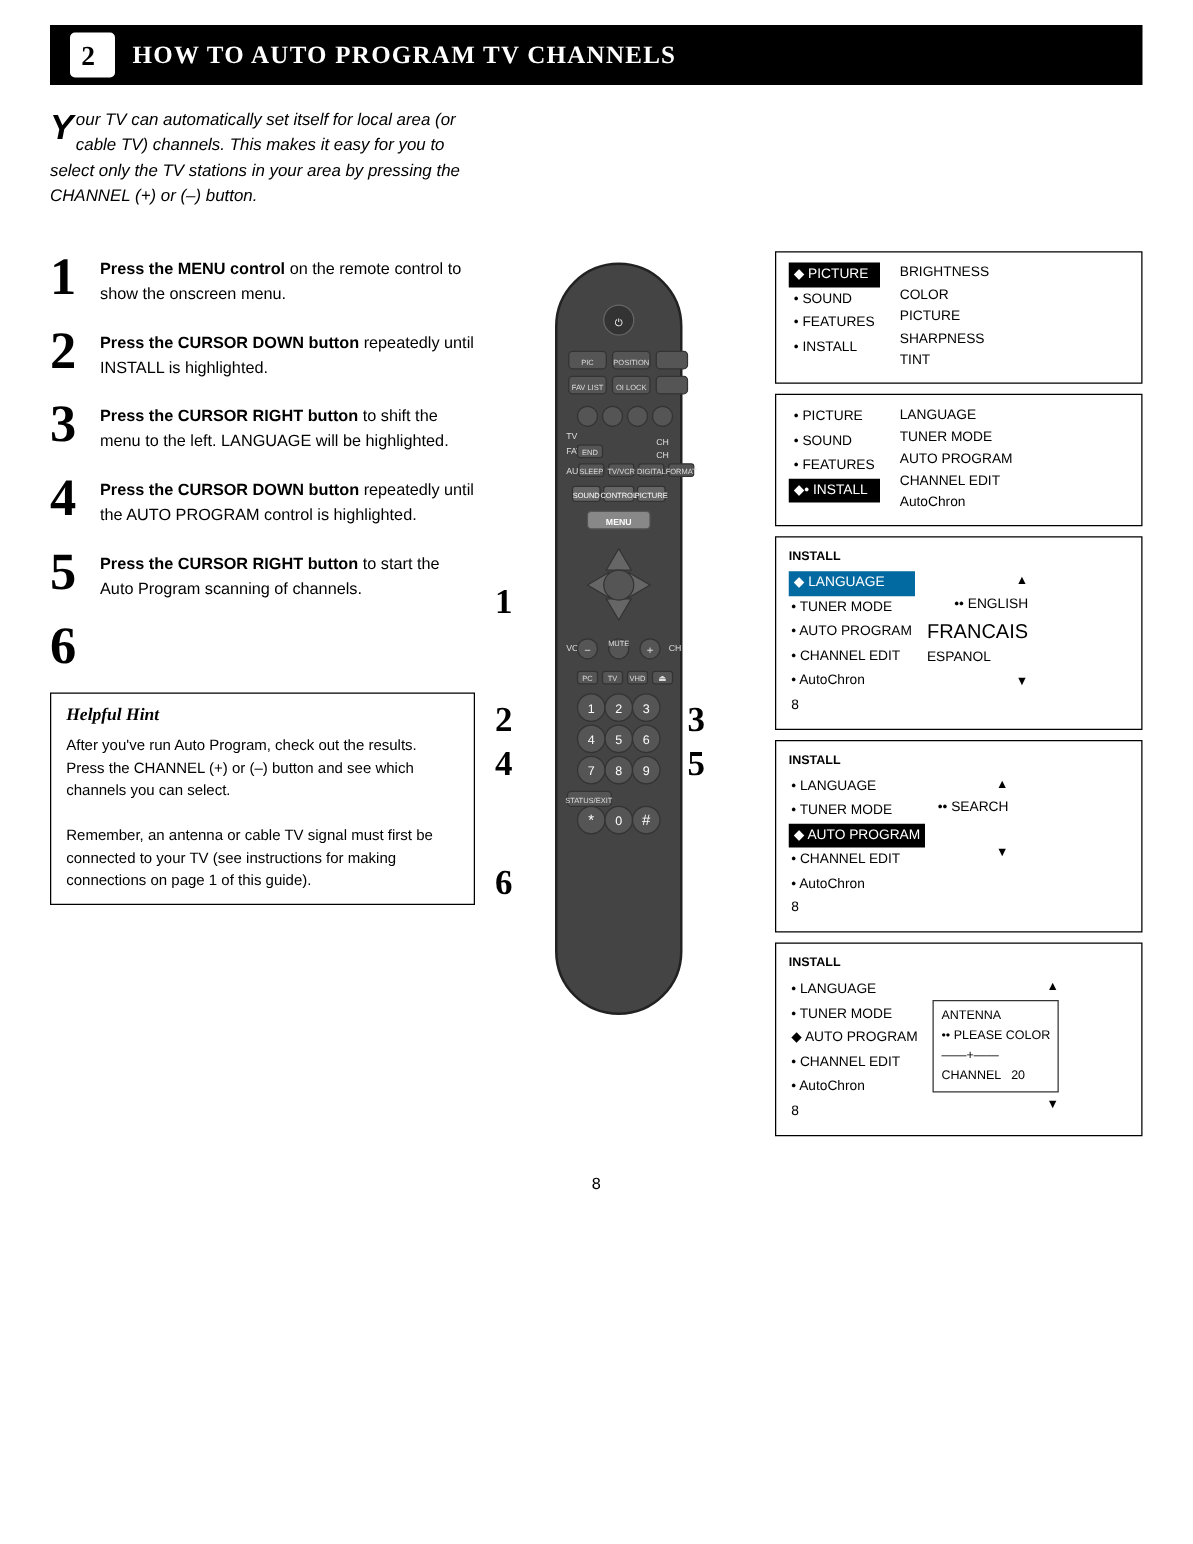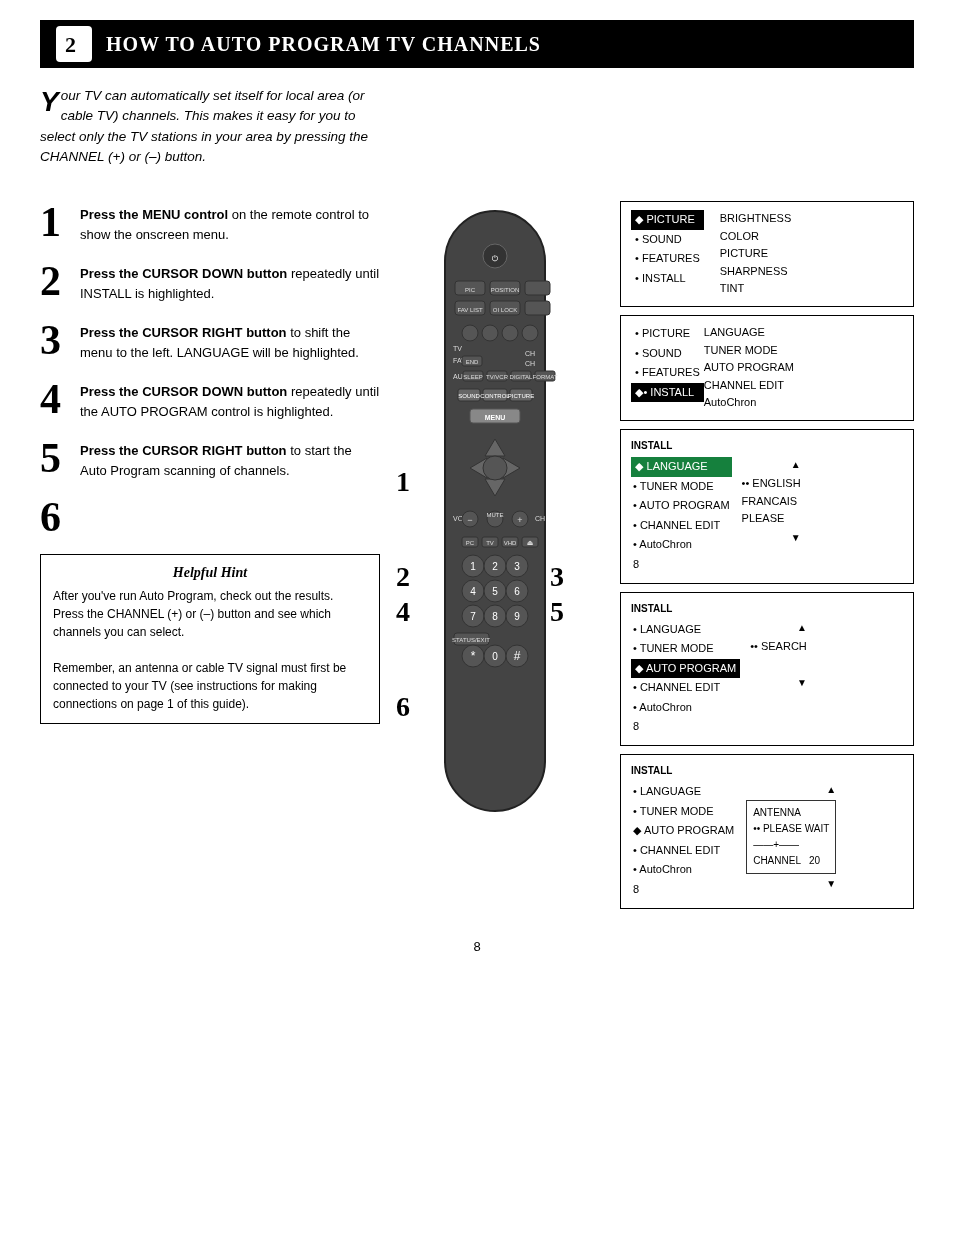--- a/index.html
+++ b/index.html
@@ -108,21 +108,21 @@
       font-weight: bold;
     }
 
     
     .hint-box {
       border: 1.5px solid #000;
       padding: 10px 12px;
       margin-top: 10px;
     }
     .hint-title {
-      text-align: center;
+      text-align: left;
       font-weight: bold;
       font-style: italic;
       font-size: 14px;
       margin-bottom: 6px;
       font-family: Georgia, serif;
     }
     .hint-text {
       font-size: 12px;
       line-height: 1.5;
     }
@@ -398,53 +398,53 @@
               <div style="font-size:11px;">BRIGHTNESS</div>
               <div style="font-size:11px;">COLOR</div>
               <div style="font-size:11px;">PICTURE</div>
               <div style="font-size:11px;">SHARPNESS</div>
               <div style="font-size:11px;">TINT</div>
             </div>
           </div>
         </div>
 
         <div class="screen-box" style="min-height:80px;">
-          <div style="display:flex; ">
+          <div style="display:flex; gap:16px;">
             <div>
               <div style="font-size:11px; padding:1px 4px;">• PICTURE</div>
               <div style="font-size:11px; padding:1px 4px;">• SOUND</div>
               <div style="font-size:11px; padding:1px 4px;">• FEATURES</div>
               <div style="background:#000; color:#fff; padding:1px 4px; font-size:11px;">◆• INSTALL</div>
             </div>
             <div>
               <div style="font-size:11px;">LANGUAGE</div>
               <div style="font-size:11px;">TUNER MODE</div>
               <div style="font-size:11px;">AUTO PROGRAM</div>
               <div style="font-size:11px;">CHANNEL EDIT</div>
               <div style="font-size:11px;">AutoChron</div>
             </div>
           </div>
         </div>
 
         <div class="screen-box">
           <div style="font-size:10px; font-weight:bold; margin-bottom:3px;">INSTALL</div>
           <div style="display:flex; gap:10px;">
             <div>
-              <div style="background:#15803d; color:#fff; padding:1px 4px; font-size:11px;">◆ LANGUAGE</div>
+              <div style="background:#0369a1; color:#fff; padding:1px 4px; font-size:11px;">◆ LANGUAGE</div>
               <div style="font-size:11px; padding:1px 2px;">• TUNER MODE</div>
               <div style="font-size:11px; padding:1px 2px;">• AUTO PROGRAM</div>
               <div style="font-size:11px; padding:1px 2px;">• CHANNEL EDIT</div>
               <div style="font-size:11px; padding:1px 2px;">• AutoChron</div>
               <div style="font-size:11px; padding:1px 2px;">8</div>
             </div>
             <div>
               <div style="font-size:10px; text-align:right; margin-bottom:2px;">▲</div>
               <div style="font-size:11px;text-align:right;">•• ENGLISH</div>
-              <div style="font-size:11px;">FRANCAIS</div>
-              <div style="font-size:11px;">PLEASE</div>
+              <div style="font-size:16px;">FRANCAIS</div>
+              <div style="font-size:11px;">ESPANOL</div>
               <div style="font-size:10px; text-align:right; margin-top:2px;">▼</div>
             </div>
           </div>
         </div>
 
         <div class="screen-box">
           <div style="font-size:10px; font-weight:bold; margin-bottom:3px;">INSTALL</div>
           <div style="display:flex; gap:10px;">
             <div>
               <div style="font-size:11px; padding:1px 2px;">• LANGUAGE</div>
@@ -470,21 +470,21 @@
               <div style="font-size:11px; padding:1px 2px;">• TUNER MODE</div>
               <div style="font-size:11px; padding:1px 2px;">◆ AUTO PROGRAM</div>
               <div style="font-size:11px; padding:1px 2px;">• CHANNEL EDIT</div>
               <div style="font-size:11px; padding:1px 2px;">• AutoChron</div>
               <div style="font-size:11px; padding:1px 2px;">8</div>
             </div>
             <div>
               <div style="font-size:10px; text-align:right; margin-bottom:2px;">▲</div>
               <div style="border:1px solid #333; padding:4px 6px; font-size:10px; min-width:80px;">
                 <div>ANTENNA</div>
-                <div>•• PLEASE WAIT</div>
+                <div>•• PLEASE COLOR</div>
                 <div>——+——</div>
                 <div>CHANNEL &nbsp; 20</div>
               </div>
               <div style="font-size:10px; text-align:right; margin-top:2px;">▼</div>
             </div>
           </div>
         </div>
 
       </div>
     </div>

